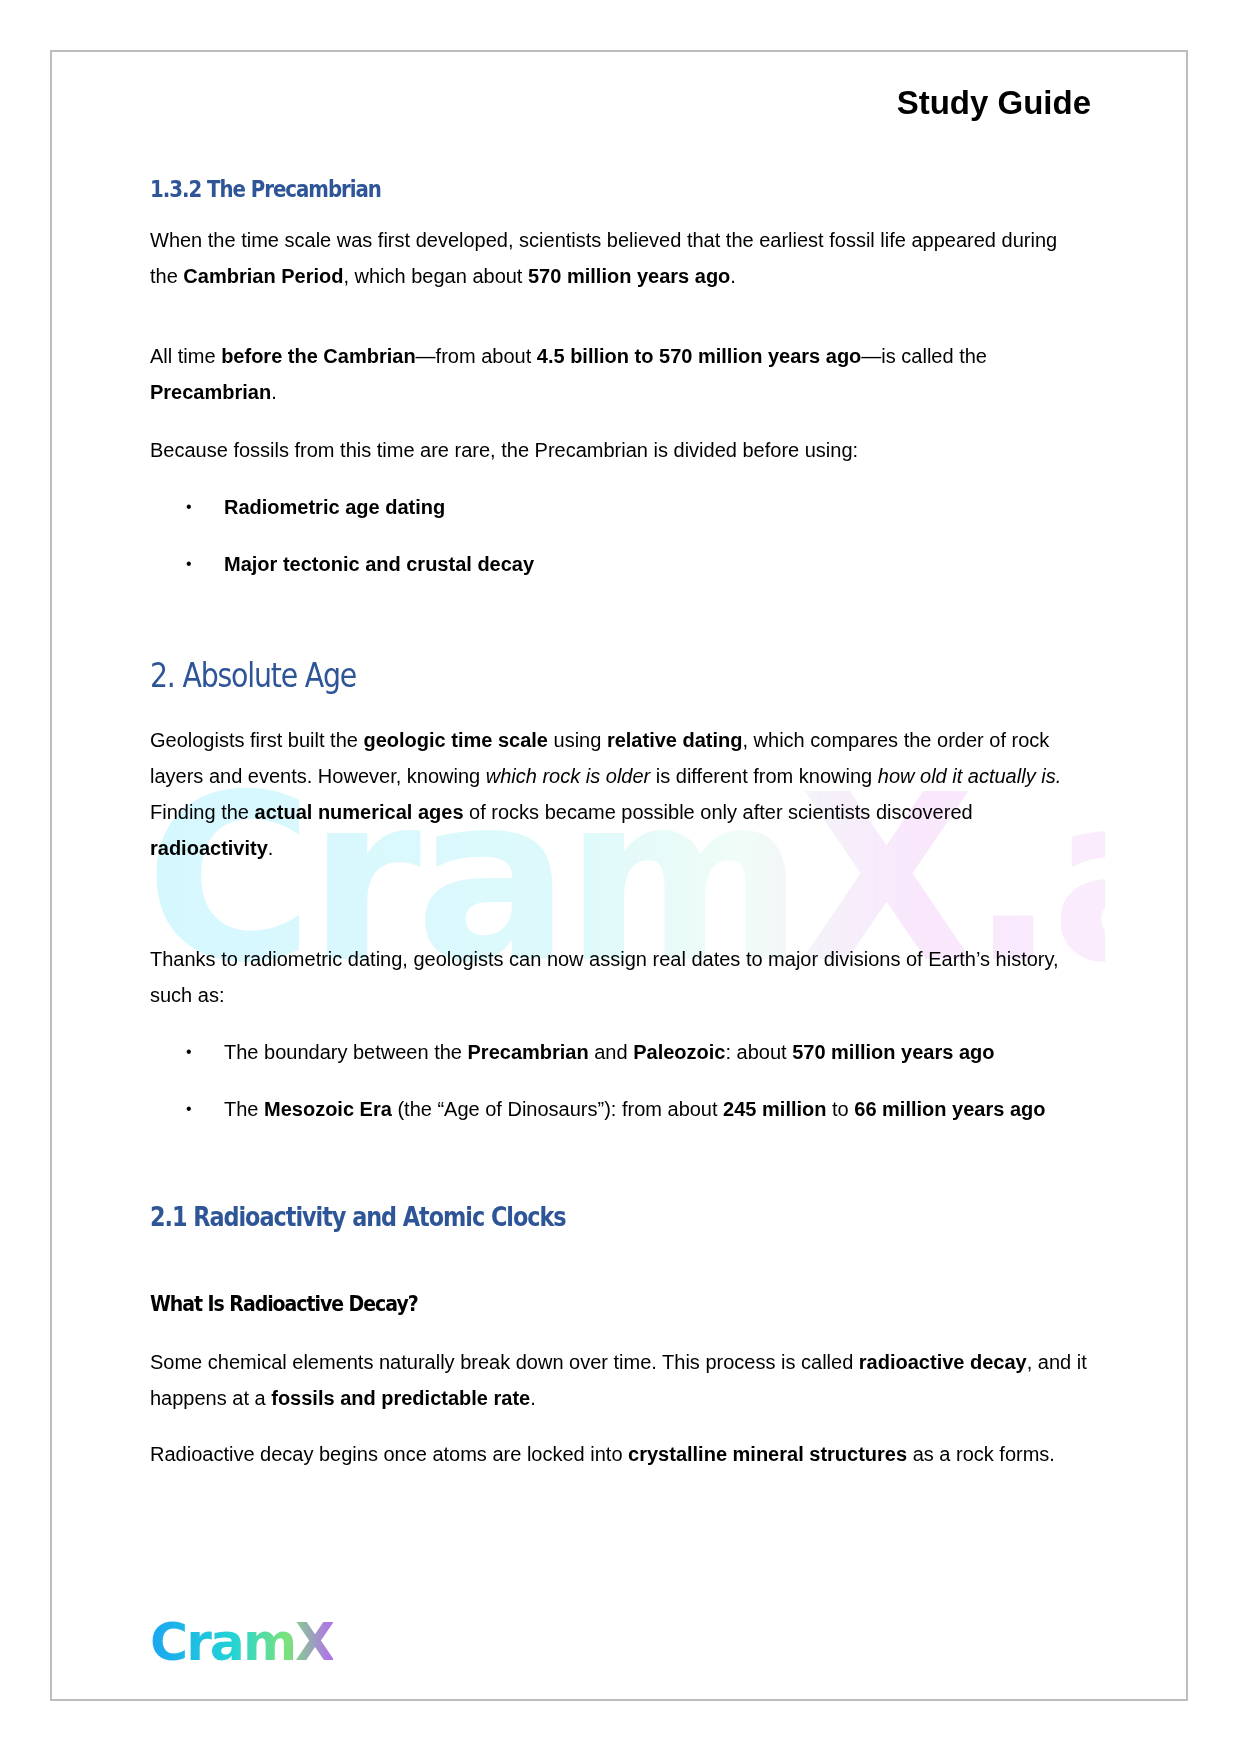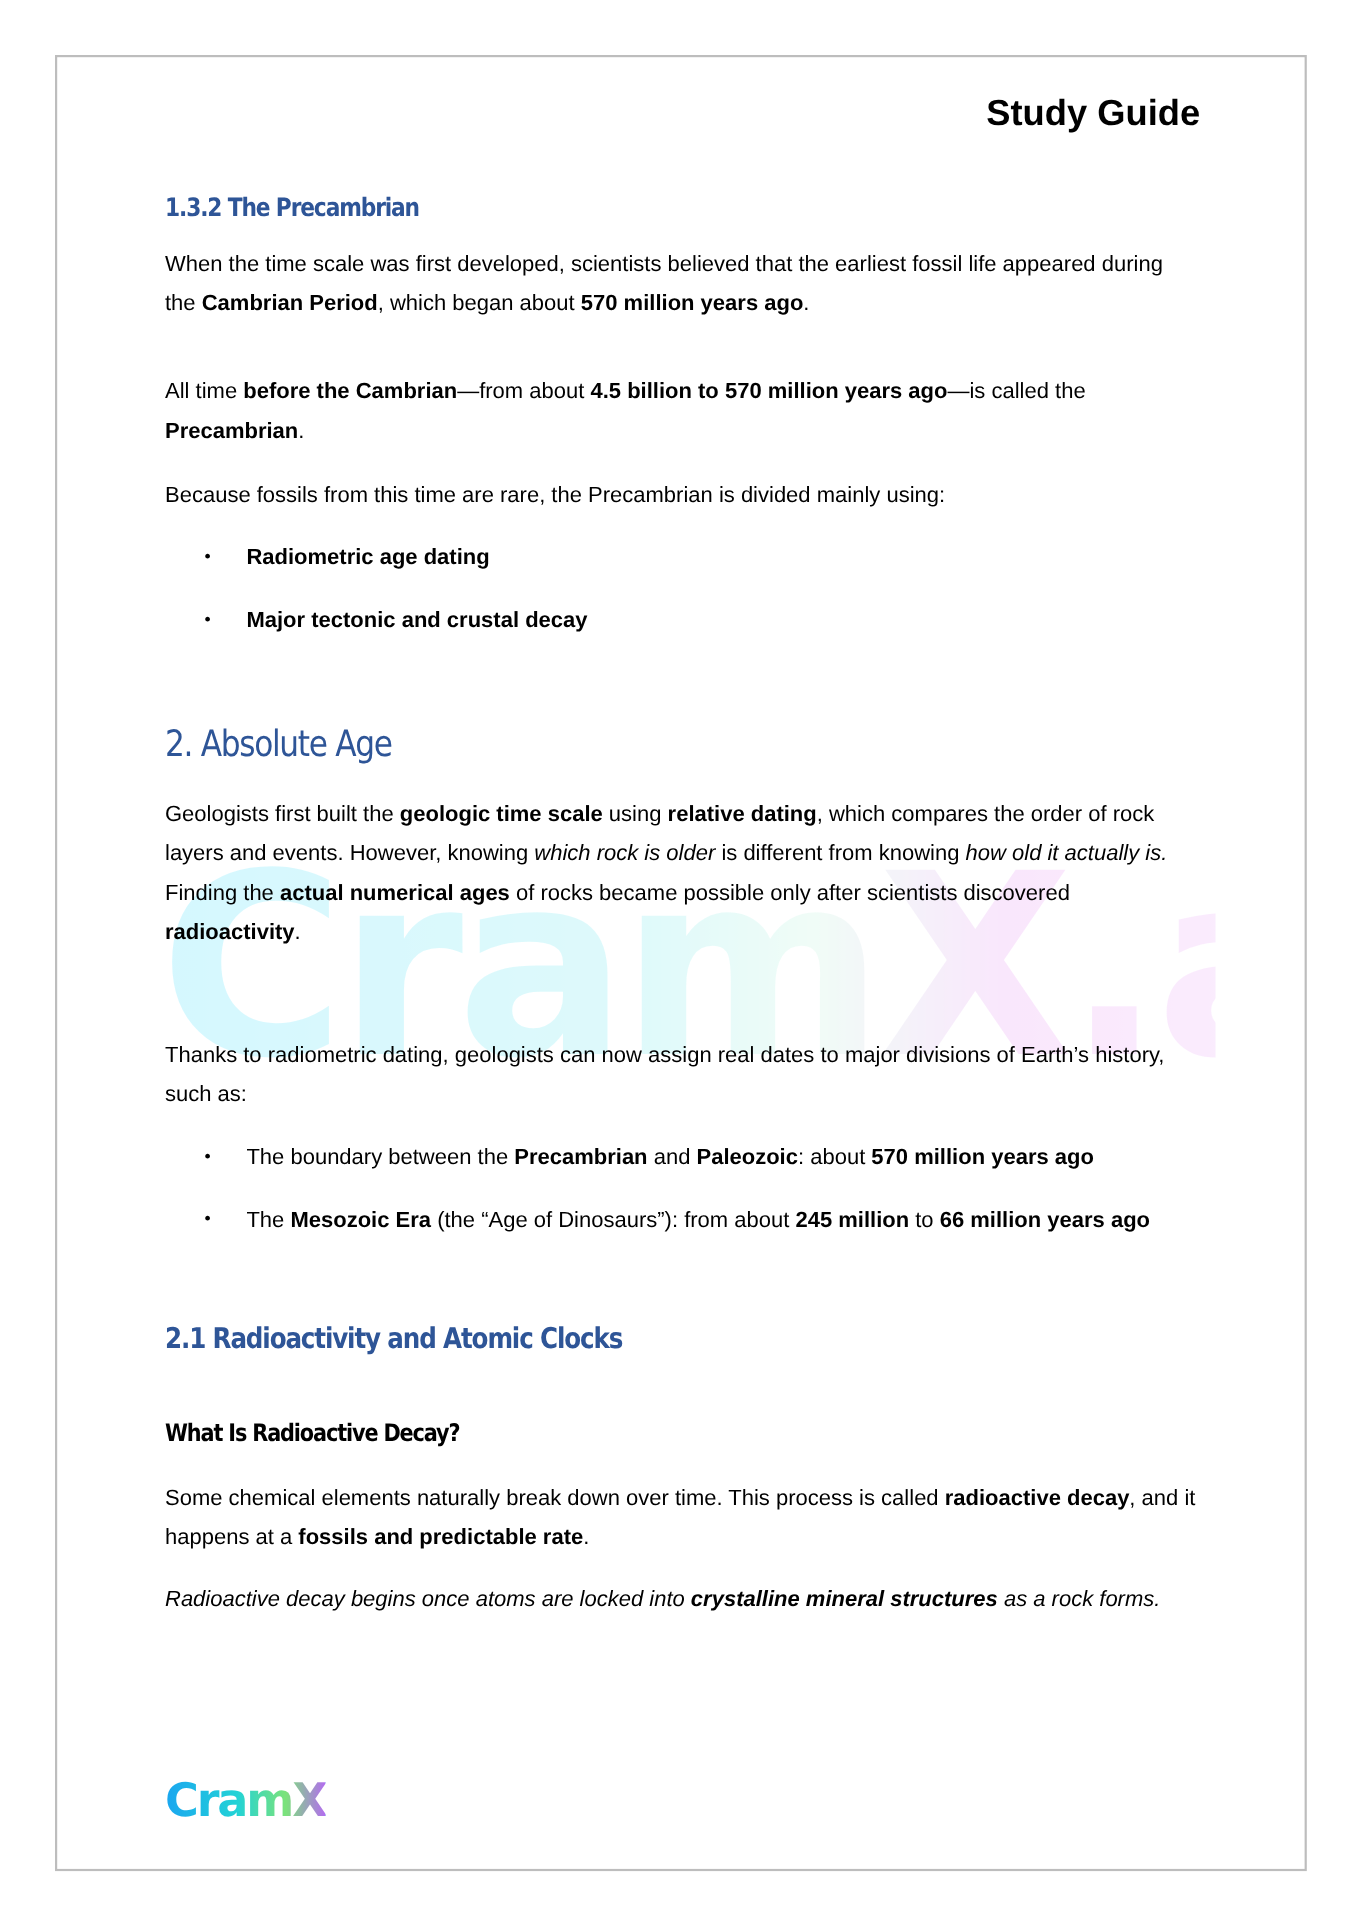--- a/index.html
+++ b/index.html
@@ -24,40 +24,40 @@
   .h4 { position: absolute; left: 150px; font-family: "DejaVu Sans", sans-serif; color: #000;
         font-weight: bold; font-size: 22px; letter-spacing: -1.2px; transform: scaleX(0.86);
         transform-origin: left center; white-space: nowrap; }
   .para { position: absolute; left: 150px; width: 940px; font-size: 20px; line-height: 36px; margin: 0; }
   .bullet { position: absolute; left: 150px; width: 960px; font-size: 20px; line-height: 36px; white-space: nowrap; }
   .bullet .dot { position: absolute; left: 36px; top: 0; font-size: 16px; }
   .bullet .txt { position: absolute; left: 74px; top: 0; }
   b { font-weight: bold; }
   i { font-style: italic; }
   .logo { position: absolute; left: 150px; top: 1612px; font-family: "DejaVu Sans", sans-serif;
-          font-weight: bold; font-size: 42px; letter-spacing: -2px;
+          font-weight: bold; font-size: 52px; letter-spacing: -2px;
           background: linear-gradient(90deg, #1aa6f0 0%, #22d3d6 45%, #7be37a 75%, #b46cf0 100%);
           -webkit-background-clip: text; background-clip: text; color: transparent; }
 </style>
 </head>
 <body>
 
 <div class="page"></div>
 
 <div class="watermark">CramX.ai</div>
 
 <div class="doc-title">Study Guide</div>
 
 <div class="h3" style="top:176px;">1.3.2 The Precambrian</div>
 
 <p class="para" style="top:222px;"><span>When the time scale was first developed, scientists believed that the earliest fossil life appeared during the </span><b>Cambrian Period</b><span>, which began about </span><b>570 million years ago</b><span>.</span></p>
 
 <p class="para" style="top:338px;"><span>All time </span><b>before the Cambrian</b><span>—from about </span><b>4.5 billion to 570 million years ago</b><span>—is called the </span><b>Precambrian</b><span>.</span></p>
 
-<p class="para" style="top:432px;">Because fossils from this time are rare, the Precambrian is divided mainly using:</p>
+<p class="para" style="top:432px;">Because fossils from this time are rare, the Precambrian is divided before using:</p>
 
 <div class="bullet" style="top:489px;">
   <span class="dot">•</span>
   <b class="txt">Radiometric age dating</b>
 </div>
 <div class="bullet" style="top:546px;">
   <span class="dot">•</span>
   <b class="txt">Major tectonic and crustal decay</b>
 </div>
 
@@ -75,15 +75,15 @@
   <span class="dot">•</span>
   <span class="txt"><span>The </span><b>Mesozoic Era</b><span> (the “Age of Dinosaurs”): from about </span><b>245 million</b><span> to </span><b>66 million years ago</b></span>
 </div>
 
 <div class="h3" style="top:1202px; font-size:26px;">2.1 Radioactivity and Atomic Clocks</div>
 
 <div class="h4" style="top:1291px;">What Is Radioactive Decay?</div>
 
 <p class="para" style="top:1344px;"><span>Some chemical elements naturally break down over time. This process is called </span><b>radioactive decay</b><span>, and it happens at a </span><b>fossils and predictable rate</b><span>.</span></p>
 
-<p class="para" style="top:1436px;font-style:italic;"><span>Radioactive decay begins once atoms are locked into </span><b>crystalline mineral structures</b><span> as a rock forms.</span></p>
+<p class="para" style="top:1436px;"><span>Radioactive decay begins once atoms are locked into </span><b>crystalline mineral structures</b><span> as a rock forms.</span></p>
 
 <div class="logo">CramX</div>
 
 </body></html>

